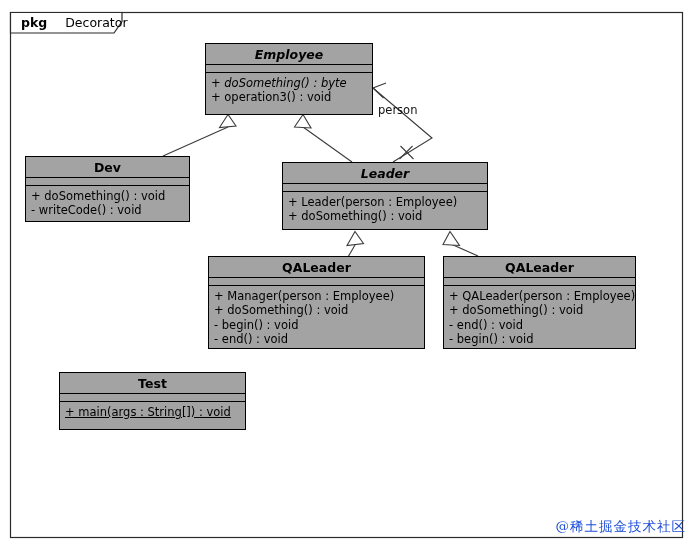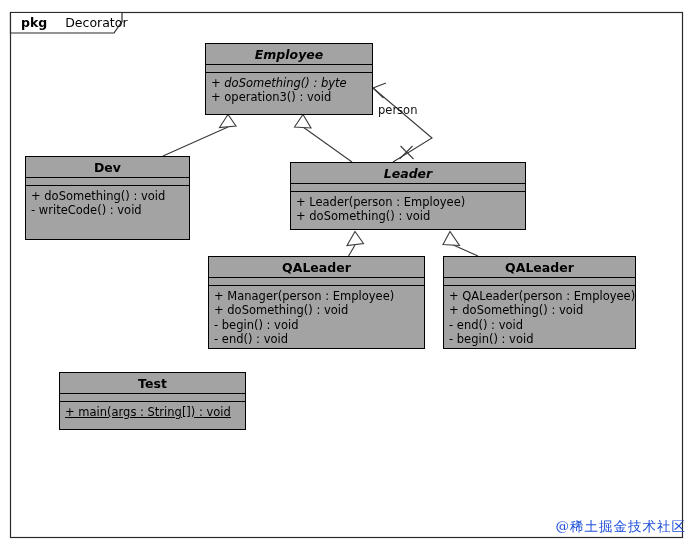--- a/index.html
+++ b/index.html
@@ -81,30 +81,30 @@
 
 <div class="uml-class" style="left:205px; top:43px; width:168px; height:72px">
   <div class="uml-title abstract">Employee</div>
   <div class="uml-attrs"></div>
   <div class="uml-ops">
     <div class="op italic">+ doSomething() : byte</div>
     <div class="op">+ operation3() : void</div>
   </div>
 </div>
 
-<div class="uml-class" style="left:25px; top:156px; width:165px; height:84px">
+<div class="uml-class" style="left:25px; top:156px; width:165px; height:66px">
   <div class="uml-title">Dev</div>
   <div class="uml-attrs"></div>
   <div class="uml-ops">
     <div class="op">+ doSomething() : void</div>
     <div class="op">- writeCode() : void</div>
   </div>
 </div>
 
-<div class="uml-class" style="left:290px; top:162px; width:236px; height:68px">
+<div class="uml-class" style="left:282px; top:162px; width:206px; height:68px">
   <div class="uml-title abstract">Leader</div>
   <div class="uml-attrs"></div>
   <div class="uml-ops">
     <div class="op">+ Leader(person : Employee)</div>
     <div class="op">+ doSomething() : void</div>
   </div>
 </div>
 
 <div class="uml-class" style="left:208px; top:256px; width:217px; height:93px">
   <div class="uml-title">QALeader</div>

